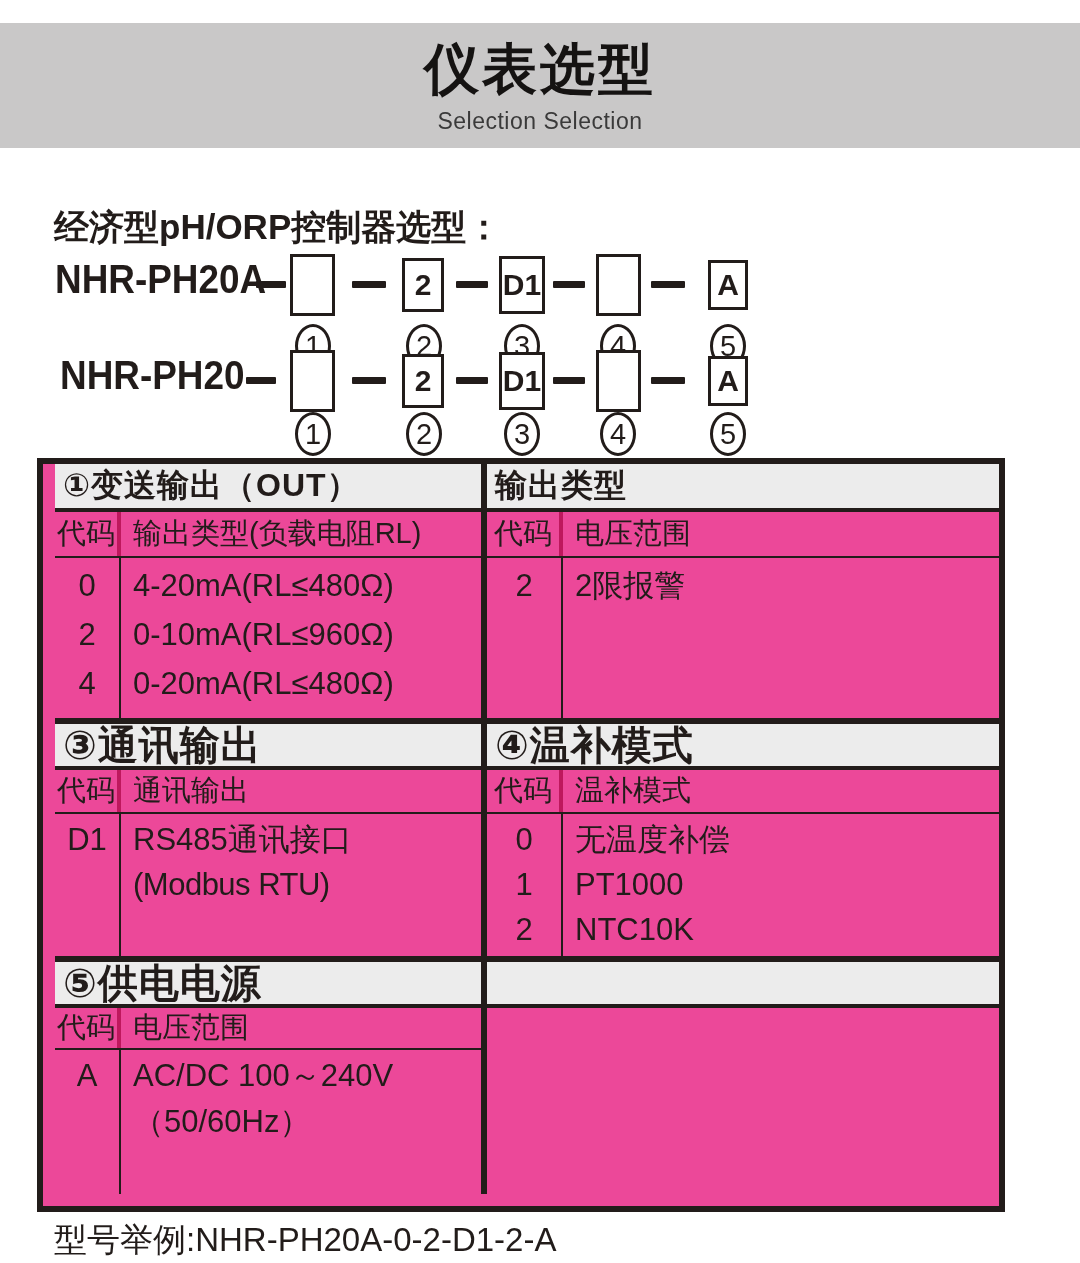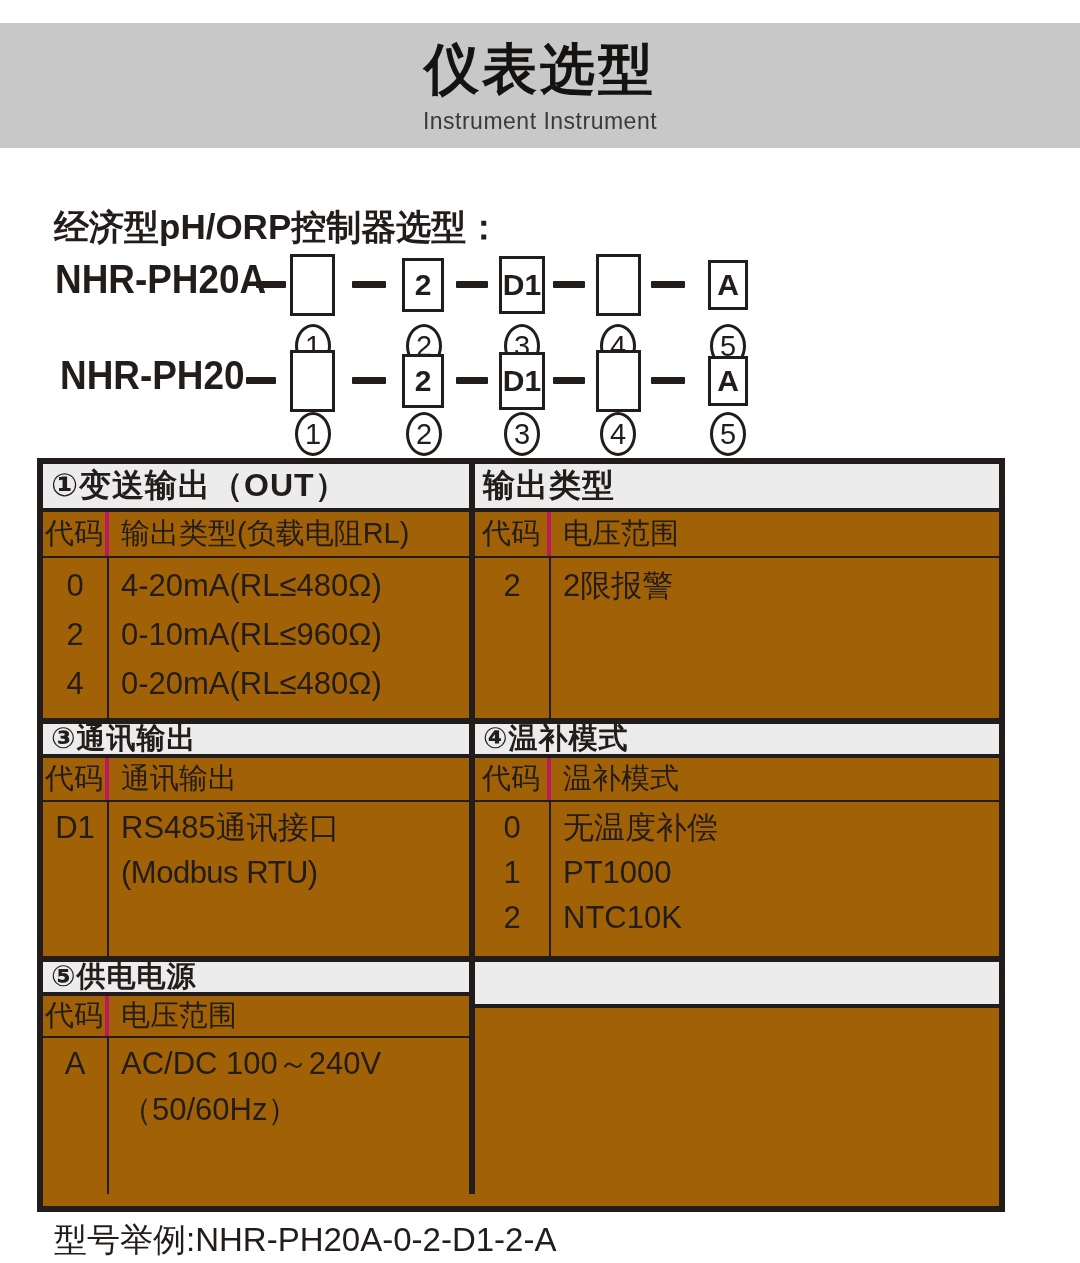--- a/index.html
+++ b/index.html
@@ -36,36 +36,36 @@
   }
   .m-dash { position:absolute; height:7px; background:#221c1a; border-radius:1px; }
   .m-circ {
     position:absolute; width:36px; height:44px; border:3px solid #221c1a; border-radius:50%;
     display:flex; align-items:center; justify-content:center; font-size:29px; font-weight:500;
   }
 
   
   .sel-table {
     position:absolute; left:37px; top:458px; width:968px; height:754px;
-    border:6px solid #221c1a; background:#a16207;
+    border:6px solid #221c1a; background:#ec4899;padding-left:12px;
   }
   .sec { display:flex; width:100%; }
   .sec-1 { height:254px; }
   .sec-2 { height:238px; border-top:6px solid #221c1a; }
   .sec-3 { height:238px; border-top:6px solid #221c1a; }
   .col { display:flex; flex-direction:column; height:100%; }
   .col-left  { width:432px; border-right:6px solid #221c1a; }
   .col-right { flex:1; }
   .hdr {
     background:#ececec; border-bottom:4px solid #221c1a;
     font-weight:700; padding-left:8px; display:flex; align-items:center;
     letter-spacing:1px;
   }
   .sec-1 .hdr { height:48px; font-size:32px; }
-  .sec-2 .hdr, .sec-3 .hdr { height:34px; font-size:29px; }
+  .sec-2 .hdr, .sec-3 .hdr { height:46px; font-size:40px; }
   .colhdr { display:flex; border-bottom:2px solid #221c1a; font-size:29px; }
   .sec-1 .colhdr { height:46px; }
   .sec-2 .colhdr { height:44px; }
   .sec-3 .colhdr { height:42px; }
   .code-h { width:66px; border-right:4px solid #be185d; text-align:center; display:flex; align-items:center; justify-content:center; }
   .col-right .code-h { width:76px; }
   .desc-h { flex:1; display:flex; align-items:center; padding-left:12px; }
   .data { display:flex; flex:1; }
   .code-c { width:66px; border-right:2px solid #221c1a; text-align:center; padding-top:3px; }
   .col-right .code-c { width:76px; }
@@ -79,21 +79,21 @@
   
   .example { position:absolute; left:54px; top:1218px; font-size:33px; font-weight:400; letter-spacing:0px; }
 </style>
 </head>
 <body>
 
 <div class="page">
 
   <header class="banner">
     <div class="banner-title">仪表选型</div>
-    <div class="banner-sub">Instrument Instrument</div>
+    <div class="banner-sub">Selection Selection</div>
   </header>
 
   <h2 class="sec-title">经济型pH/ORP控制器选型：</h2>
 
   <div class="model model-1">
     <span class="m-label" style="left:55px;top:8px">NHR-PH20A</span>
     <i class="m-dash" style="left:256px;top:33px;width:30px"></i>
     <div class="m-box" style="left:290px;top:6px;width:45px;height:62px"></div>
     <i class="m-dash" style="left:352px;top:33px;width:34px"></i>
     <div class="m-box" style="left:402px;top:10px;width:42px;height:54px">2</div>

